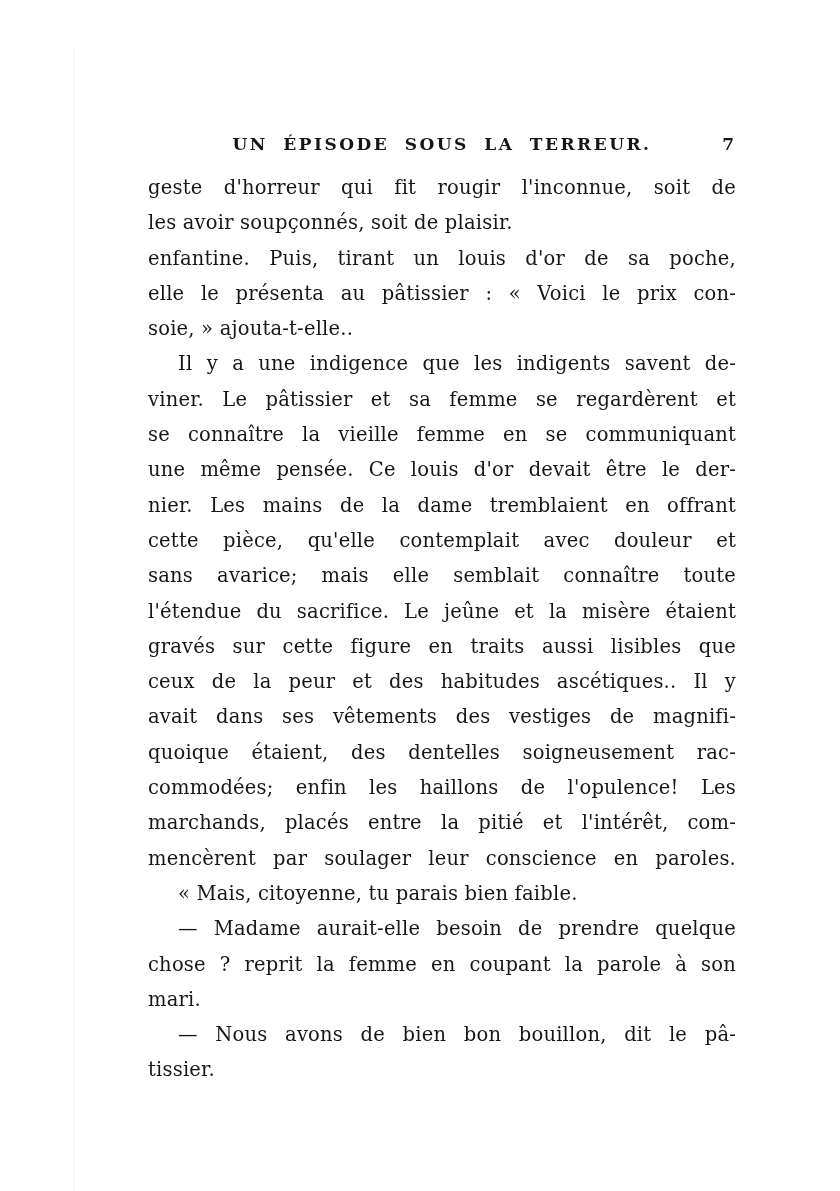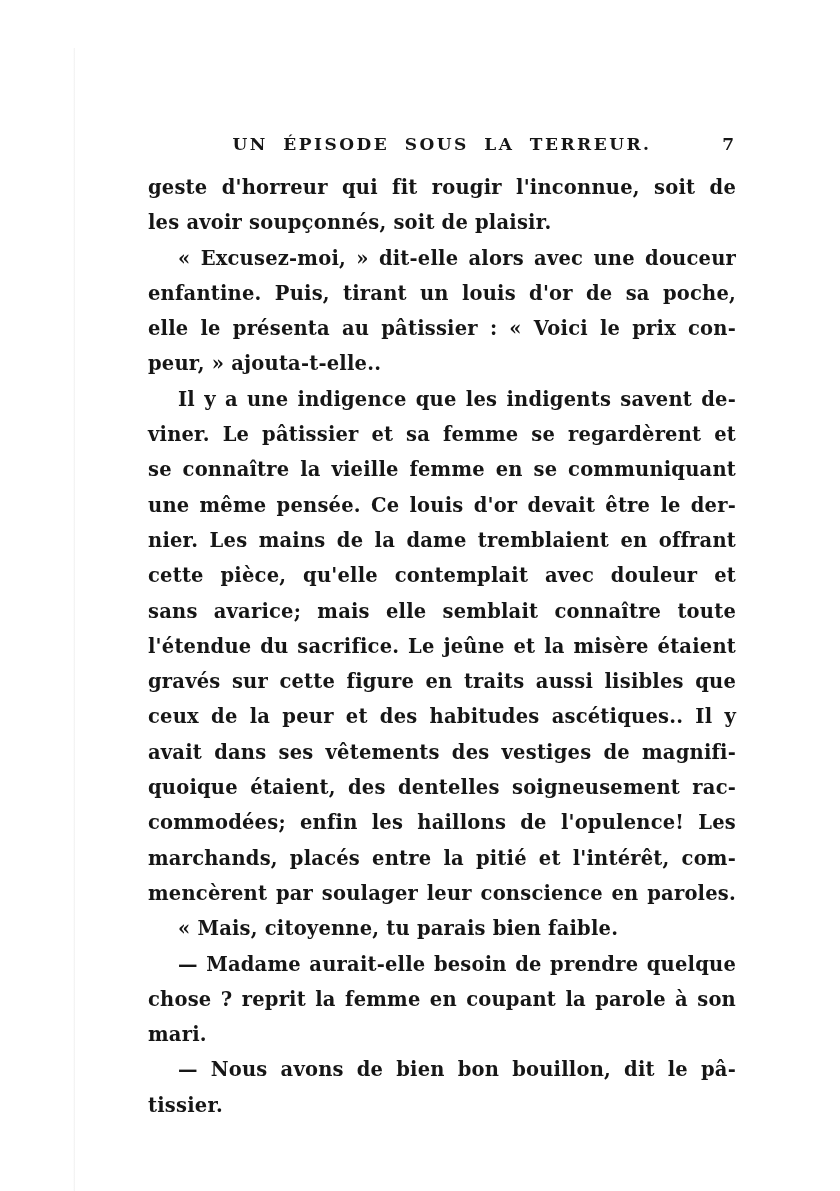--- a/index.html
+++ b/index.html
@@ -62,21 +62,21 @@
   .textblock {
     position: absolute;
     left: 148px;
     top: 122px;
     width: 588px;
   }
   .ln {
     height: 35.3px;
     line-height: 35.3px;
     font-size: 19.5px;
-    font-weight: bold;
+    font-weight: normal;
     letter-spacing: 0.2px;
     text-align: left;
     white-space: nowrap;
     box-sizing: border-box;
   }
   .ln.j {
     white-space: normal;
     text-align: justify;
     text-align-last: justify;
   }
@@ -93,24 +93,23 @@
   <div class="edge-bottom"></div>
 
   <div class="running-header">
     <span class="title">UN ÉPISODE SOUS LA TERREUR.</span>
     <span class="pagenum">7</span>
   </div>
 
   <div class="textblock">
     <div class="ln j">geste d'horreur qui fit rougir l'inconnue, soit de</div>
     <div class="ln">les avoir soupçonnés, soit de plaisir.</div>
-    <div class="ln ind j">« Excusez-moi, » dit-elle alors avec une douceur</div>
     <div class="ln j">enfantine. Puis, tirant un louis d'or de sa poche,</div>
     <div class="ln j">elle le présenta au pâtissier : « Voici le prix con-</div>
-    <div class="ln">peur, » ajouta-t-elle..</div>
+    <div class="ln">soie, » ajouta-t-elle..</div>
     <div class="ln ind j">Il y a une indigence que les indigents savent de-</div>
     <div class="ln j">viner. Le pâtissier et sa femme se regardèrent et</div>
     <div class="ln j">se connaître la vieille femme en se communiquant</div>
     <div class="ln j">une même pensée. Ce louis d'or devait être le der-</div>
     <div class="ln j">nier. Les mains de la dame tremblaient en offrant</div>
     <div class="ln j">cette pièce, qu'elle contemplait avec douleur et</div>
     <div class="ln j">sans avarice; mais elle semblait connaître toute</div>
     <div class="ln j">l'étendue du sacrifice. Le jeûne et la misère étaient</div>
     <div class="ln j">gravés sur cette figure en traits aussi lisibles que</div>
     <div class="ln j">ceux de la peur et des habitudes ascétiques.. Il y</div>

